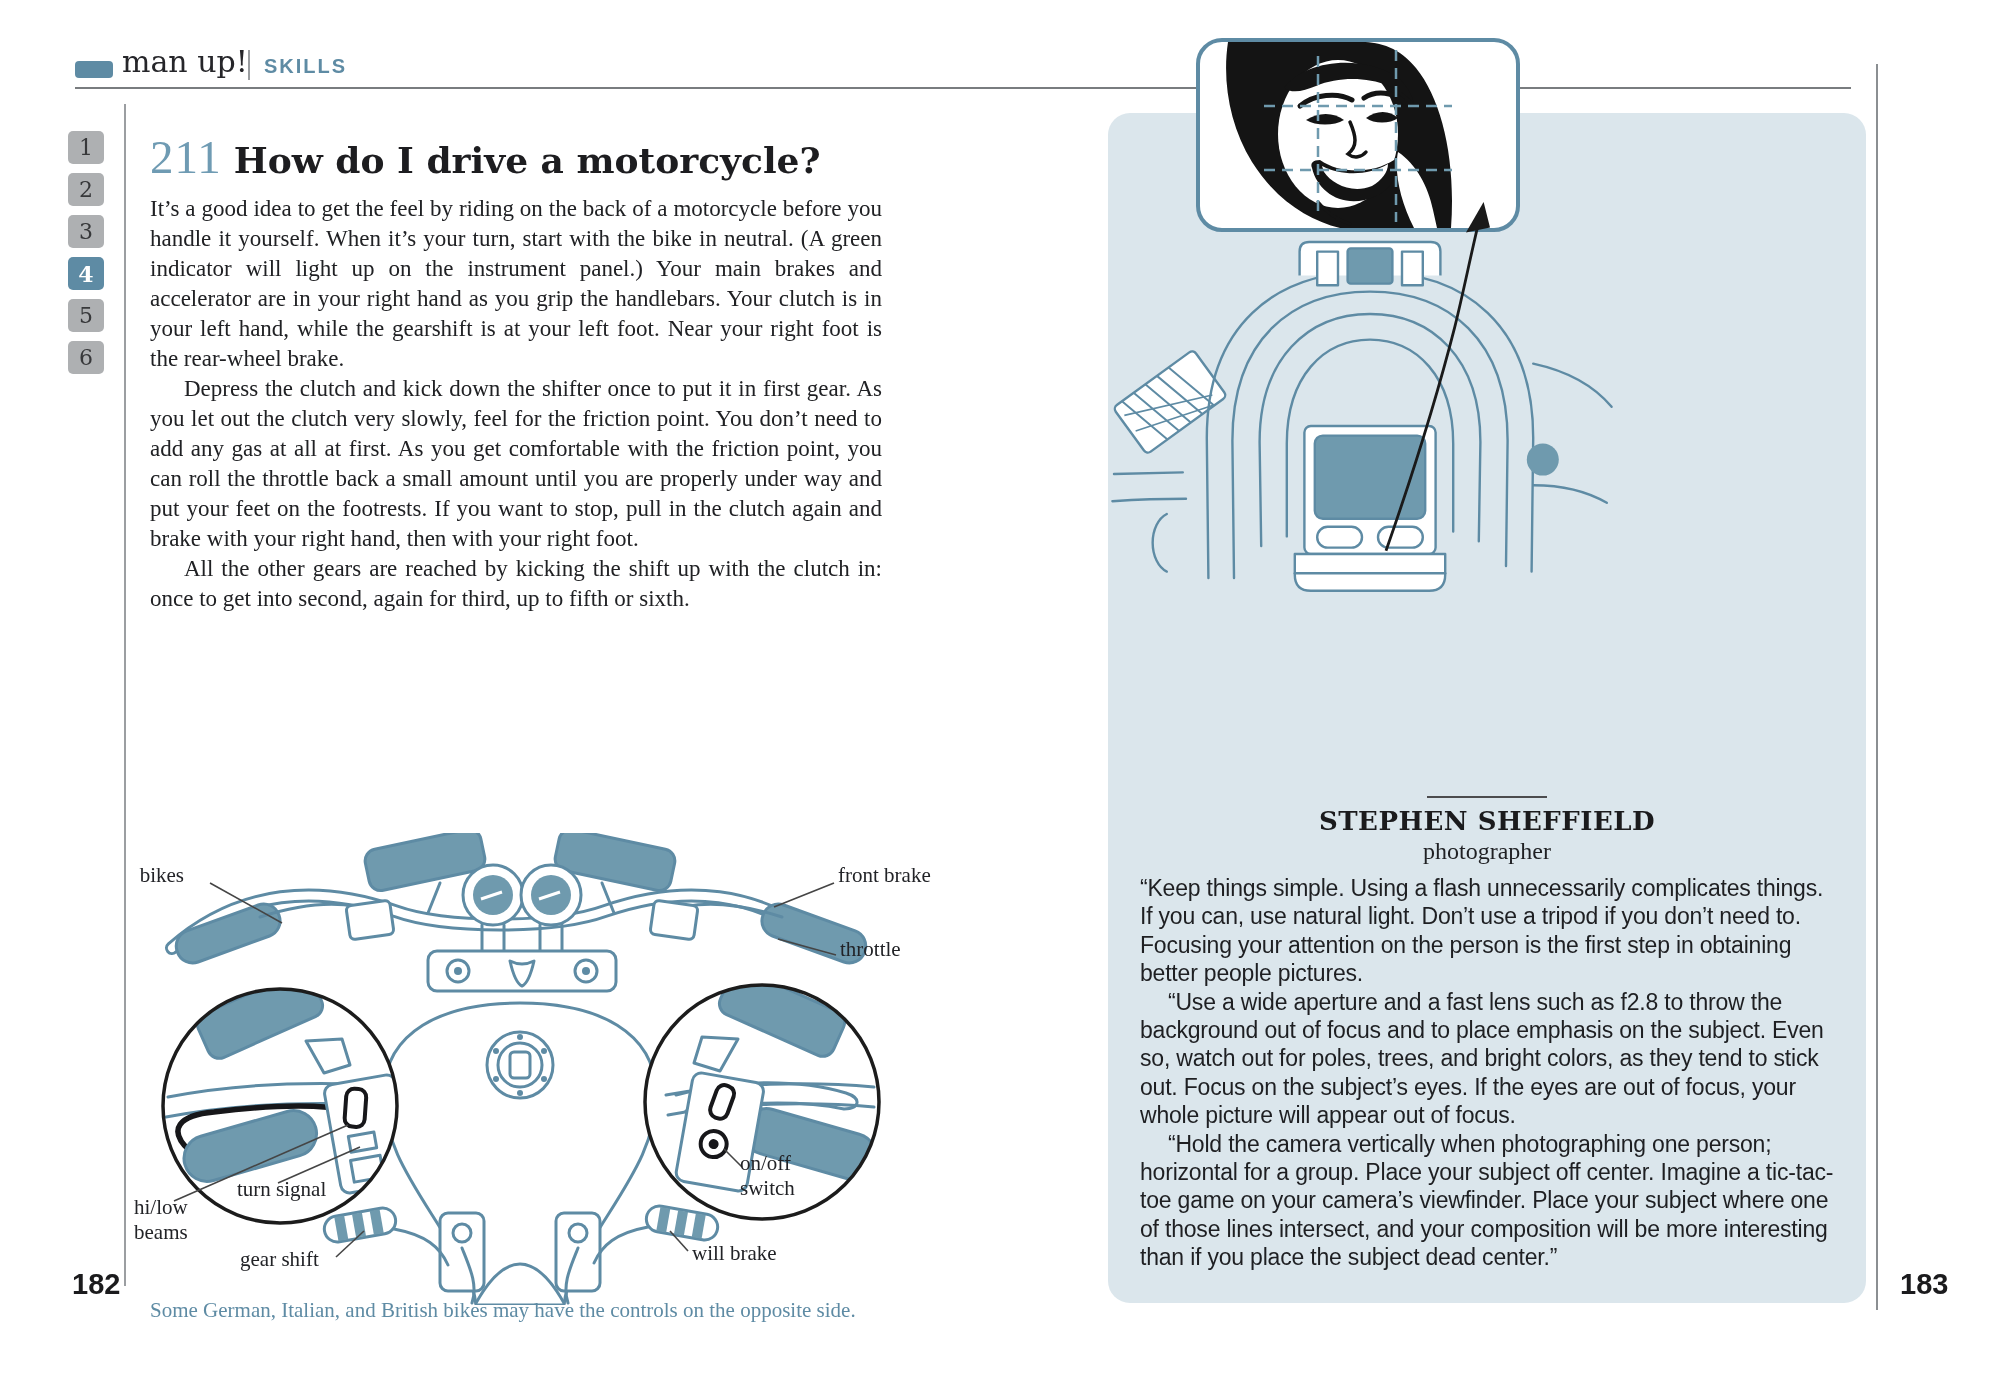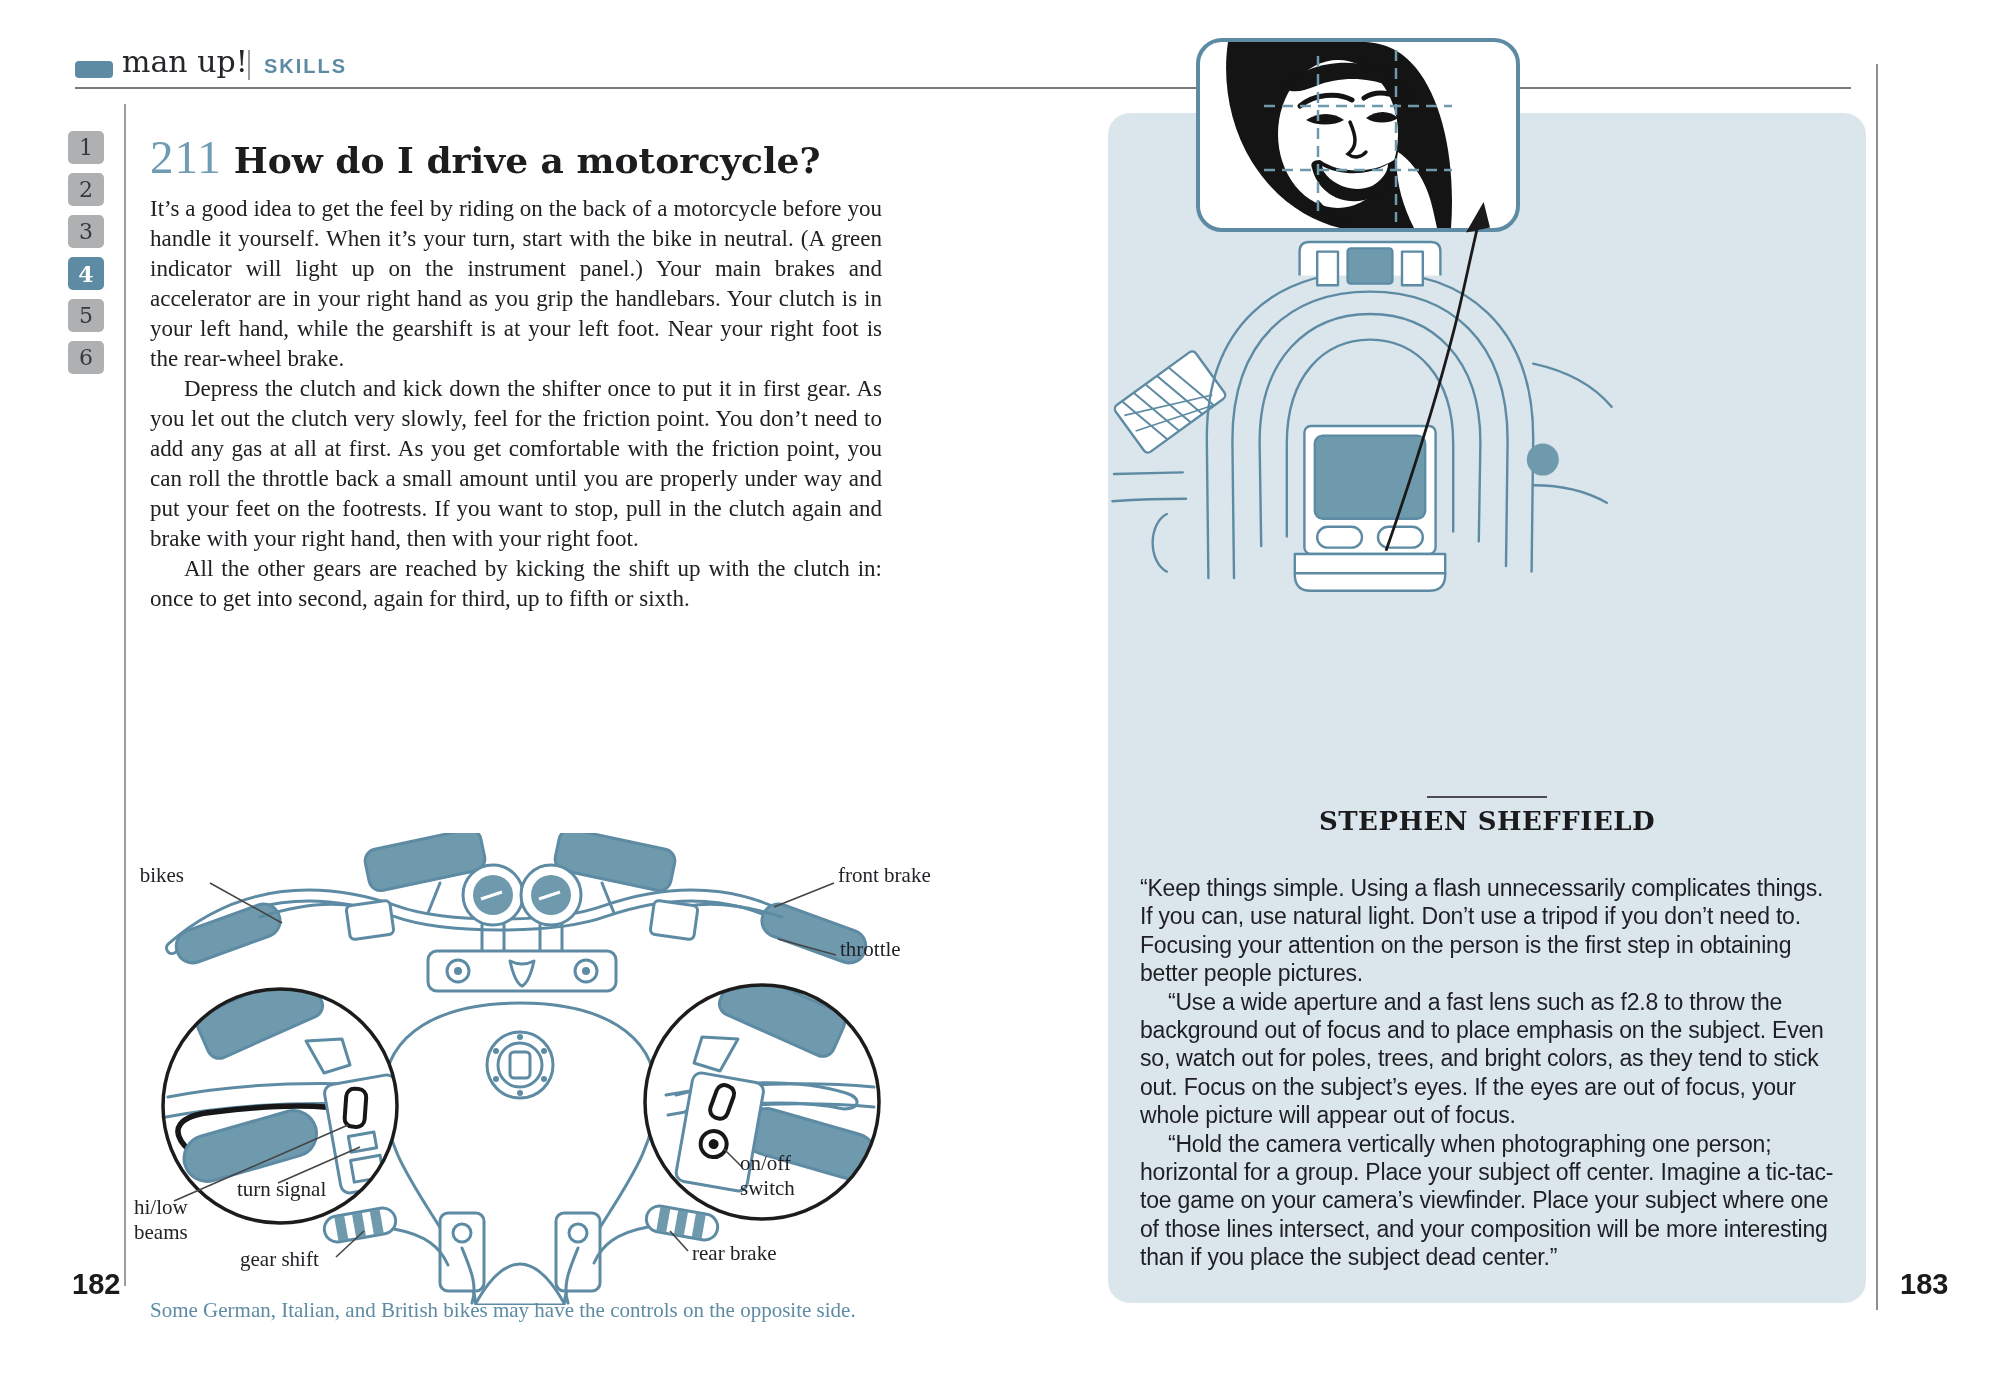--- a/index.html
+++ b/index.html
@@ -250,21 +250,21 @@
       </g>
     </svg>
 
     <span class="dlabel" style="left:0;top:30px;width:74px;text-align:right;">bikes</span>
     <span class="dlabel" style="left:728px;top:30px;">front brake</span>
     <span class="dlabel" style="left:730px;top:104px;">throttle</span>
     <span class="dlabel" style="left:110px;top:344px;margin-left:17px;">turn signal</span>
     <span class="dlabel" style="left:24px;top:362px;">hi/low
 beams</span>
     <span class="dlabel" style="left:130px;top:414px;">gear shift</span>
-    <span class="dlabel" style="left:582px;top:408px;">rear brake</span>
+    <span class="dlabel" style="left:582px;top:408px;">will brake</span>
     <span class="dlabel" style="left:630px;top:318px;">on/off
 switch</span>
   </div>
 
   <div class="abs footnote">Some German, Italian, and British bikes may have the controls on the opposite side.</div>
   <div class="abs pagenum l">182</div>
 
   <div class="abs panel"></div>
 
   <div class="abs viewfinder">
@@ -327,20 +327,21 @@
     <path d="M554 404 C592 404 622 412 646 426" class="ln"></path>
 
     <g>
       <path d="M370 486 C400 400 432 300 456 206 C466 166 476 116 488 66" stroke="#1a1a1a" stroke-width="3.5" fill="none"></path>
       <polygon points="492,50 470,88 500,82" fill="#1a1a1a"></polygon>
     </g>
   </svg>
 
   <div class="abs r-divider"></div>
   <div class="abs expert-name">STEPHEN SHEFFIELD</div>
+  <div class="abs expert-role">photographer</div>
   <div class="abs quote">
     <p>“Keep things simple. Using a flash unnecessarily complicates things. If you can, use natural light. Don’t use a tripod if you don’t need to. Focusing your attention on the person is the first step in obtaining better people pictures.</p>
     <p>“Use a wide aperture and a fast lens such as f2.8 to throw the background out of focus and to place emphasis on the subject. Even so, watch out for poles, trees, and bright colors, as they tend to stick out. Focus on the subject’s eyes. If the eyes are out of focus, your whole picture will appear out of focus.</p>
     <p>“Hold the camera vertically when photographing one person; horizontal for a group. Place your subject off center. Imagine a tic-tac-toe game on your camera’s viewfinder. Place your subject where one of those lines intersect, and your composition will be more interesting than if you place the subject dead center.”</p>
   </div>
 
   <div class="abs pagenum r">183</div>
 </div>
 
 </body></html>

